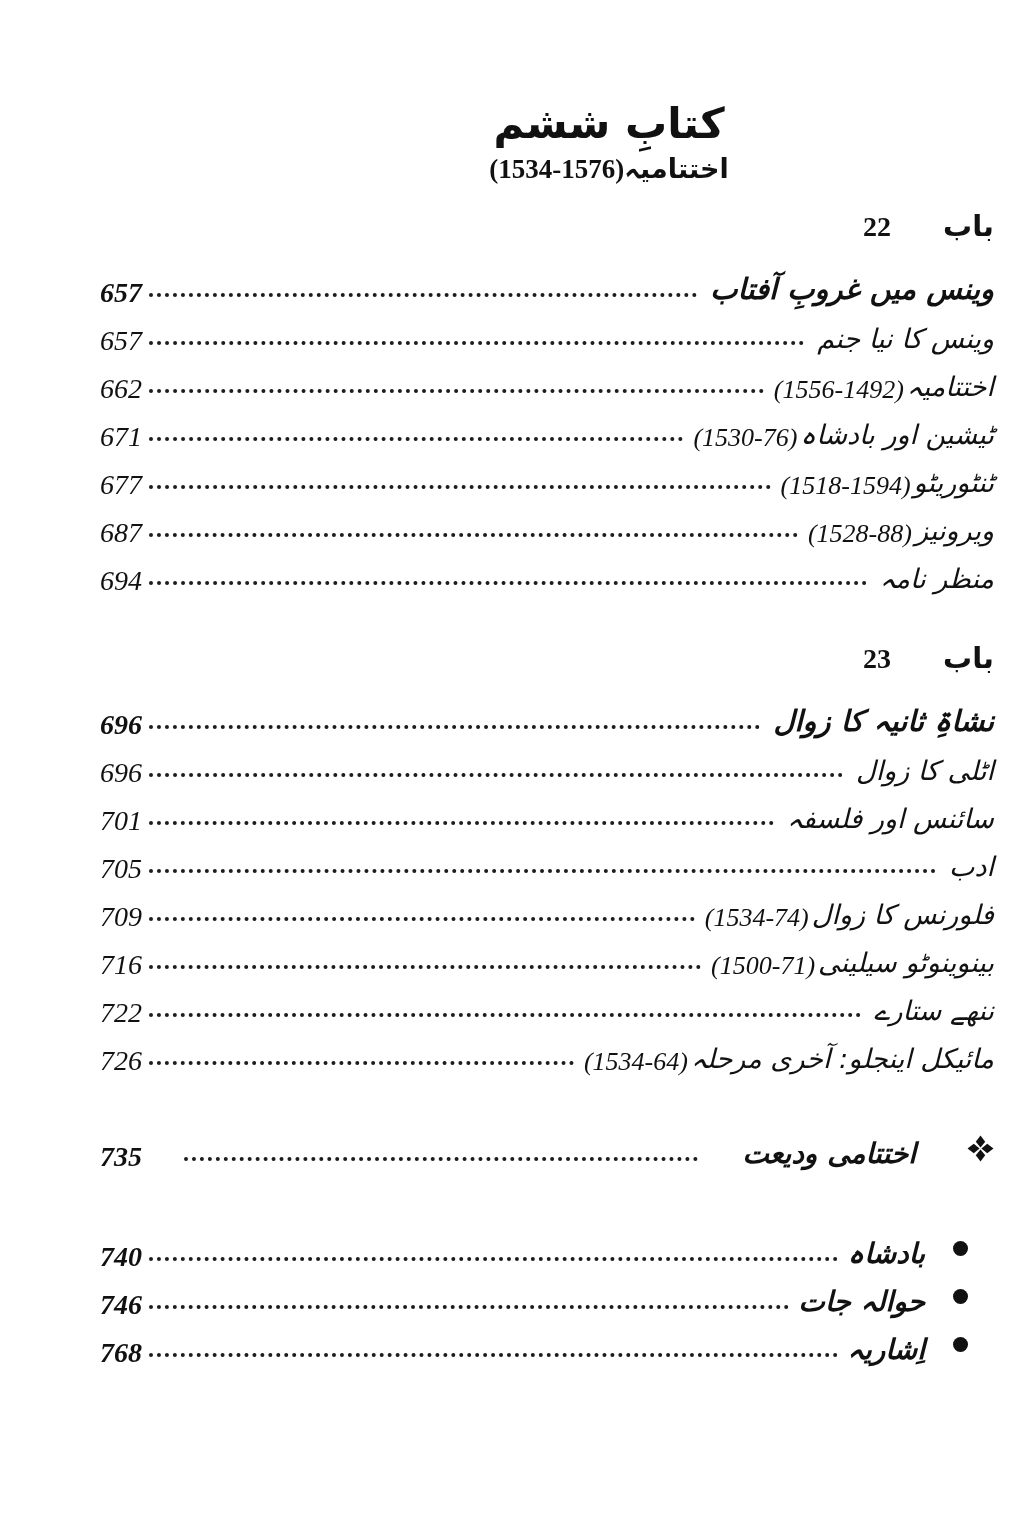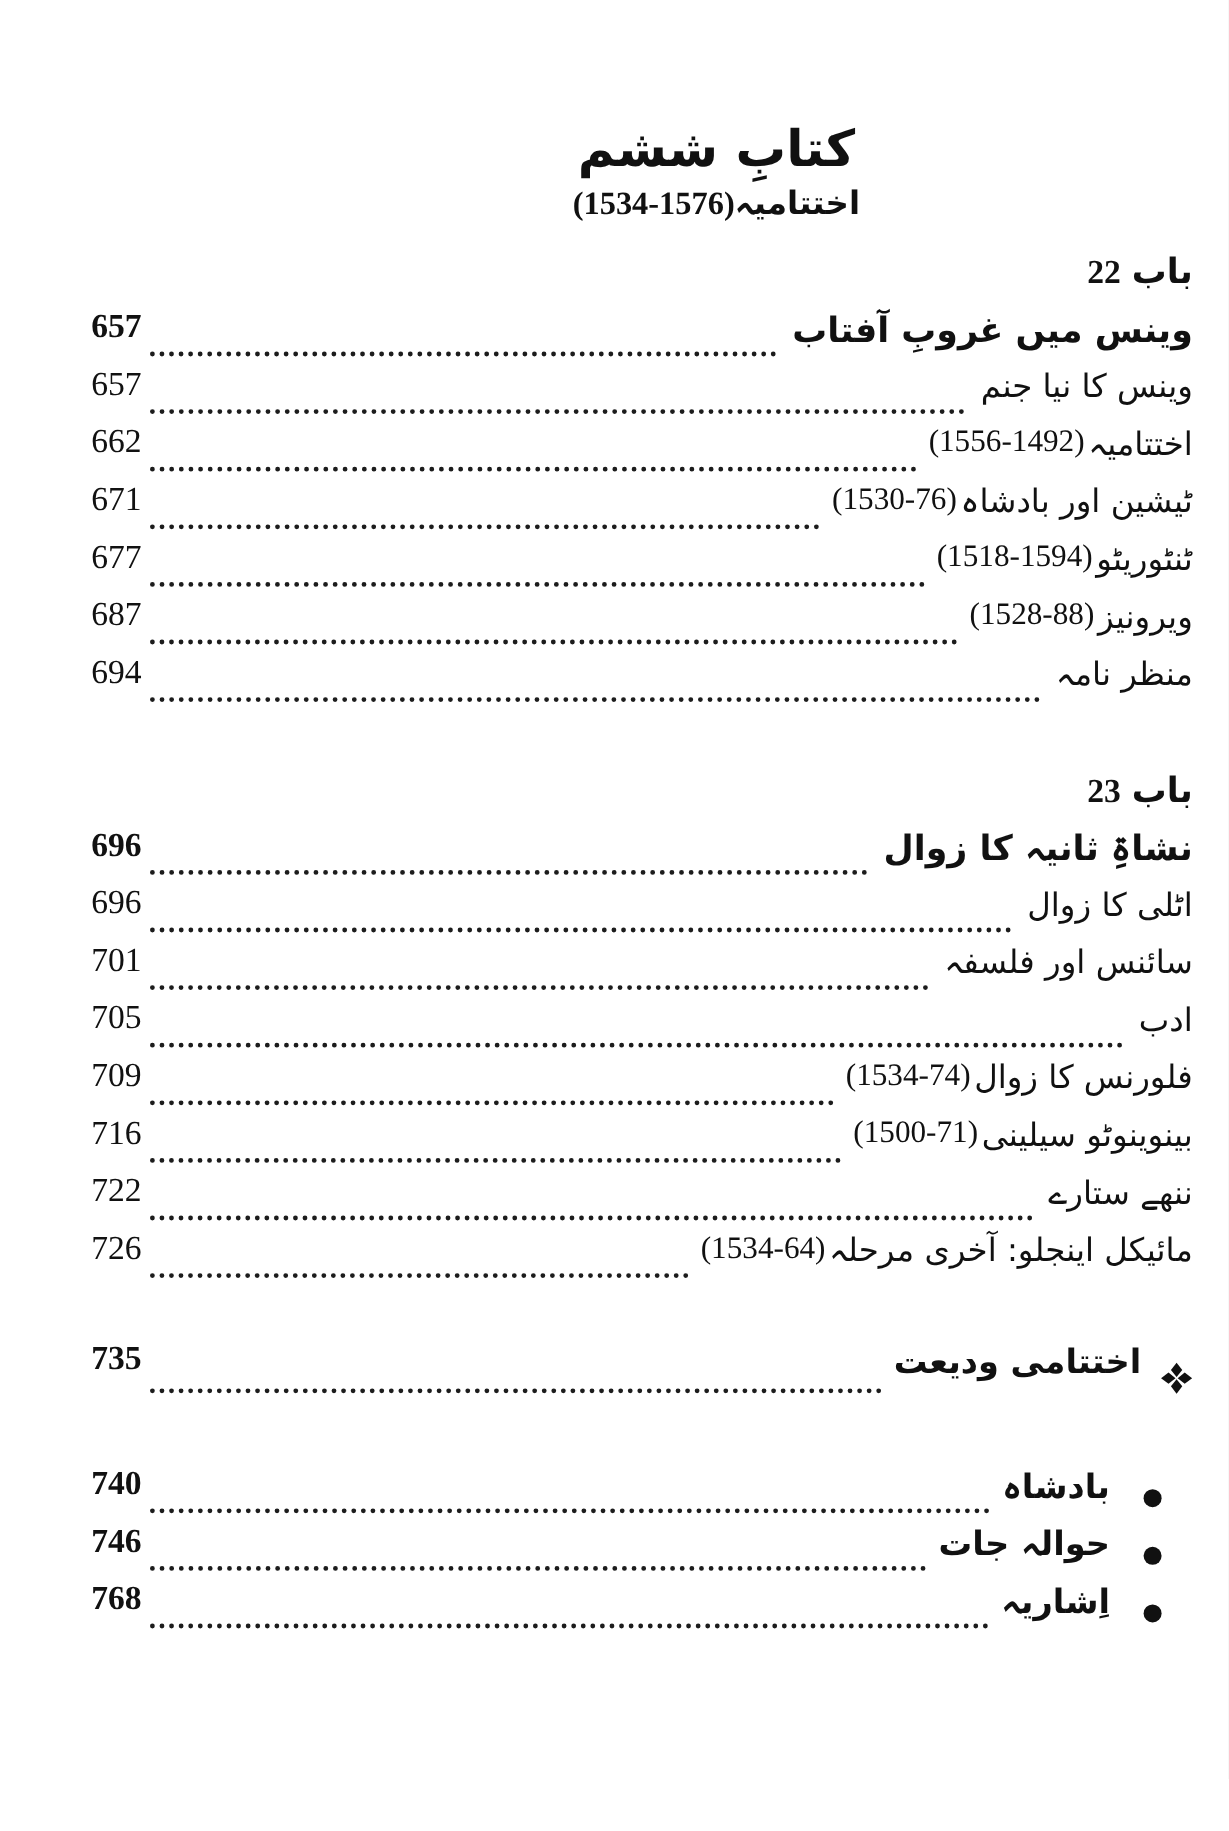--- a/index.html
+++ b/index.html
@@ -8,20 +8,21 @@
     width: 1024px;
     height: 1526px;
     margin: 0 auto;
     background: #ffffff;
     color: #111;
     overflow: hidden;
     font-family: "Liberation Serif", serif;
   }
   .content {
     padding: 98px 30px 0 76px;
+    margin-left: 24px;
   }
   .urdu { font-family: "DejaVu Sans", sans-serif; }
 
   
   .book-header { text-align: center; transform: translateX(62px); }
   .book-title {
     font-size: 42px;
     font-weight: bold;
     line-height: 1.25;
   }
@@ -43,37 +44,39 @@
 
   
   .chapter-22 { margin-top: 24px; }
   .chapter-23 { margin-top: 46px; }
   .chap-head {
     display: flex;
     justify-content: flex-end;
     align-items: baseline;
     height: 42px;
     margin-bottom: 8px;
+    gap: 43px;
   }
   .chap-num {
     font-family: "Liberation Serif", serif;
     font-weight: bold;
     font-size: 28px;
     margin-right: 9px;
   }
   .chap-word {
     font-weight: bold;
     font-size: 29px;
   }
 
   
   .row {
     display: flex;
-    align-items: flex-start;
+    align-items: flex-end;
     height: 48px;
+    font-style: italic;
   }
   .row .num {
     font-size: 28px;
     line-height: 1;
     flex: none;
   }
   .row.main .num, .row.closing .num, .row.bullet .num { font-weight: bold; }
   .row .leader {
     flex: 1 1 auto;
     align-self: flex-end;
@@ -89,21 +92,21 @@
     margin-right: 3px;
   }
   .row .title {
     font-size: 27px;
     line-height: 1.15;
     flex: none;
   }
   .row.main .title { font-weight: bold; font-size: 29px; }
 
   
-  .row.closing { margin-top: 44px; height: 52px; }
+  .row.closing { margin-top: 44px; height: 52px; gap: 35px; }
   .row.closing .title { font-weight: bold; font-size: 28px; }
   .diamond-marker {
     flex: none;
     margin-left: 16px;
     align-self: center;
     width: 27px; height: 27px;
     transform: translateY(4px);
   }
   .diamond-marker svg { display: block; width: 100%; height: 100%; }
 

